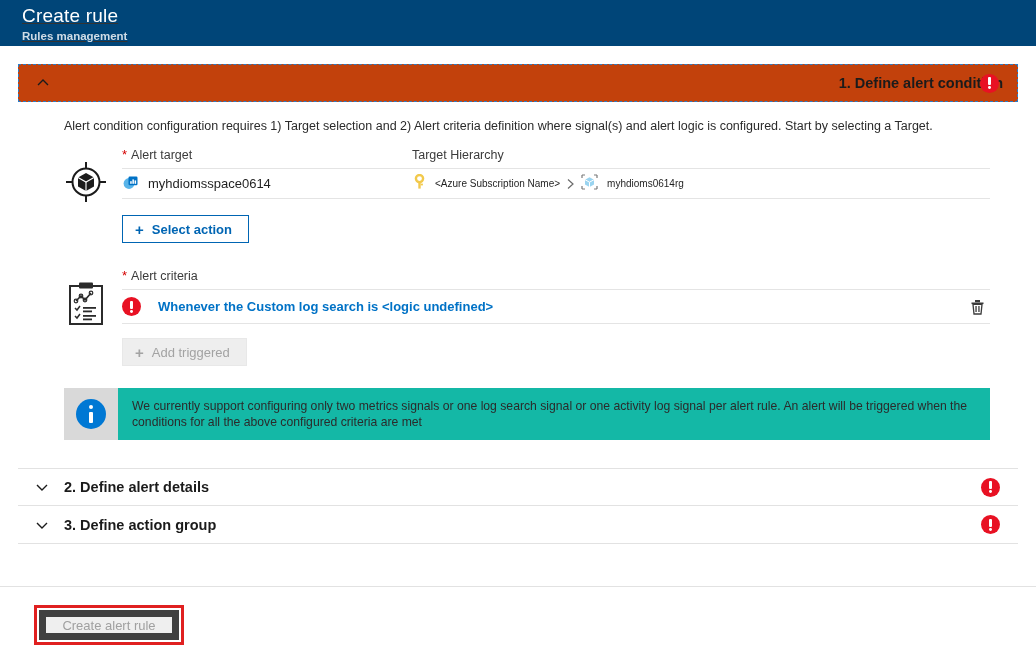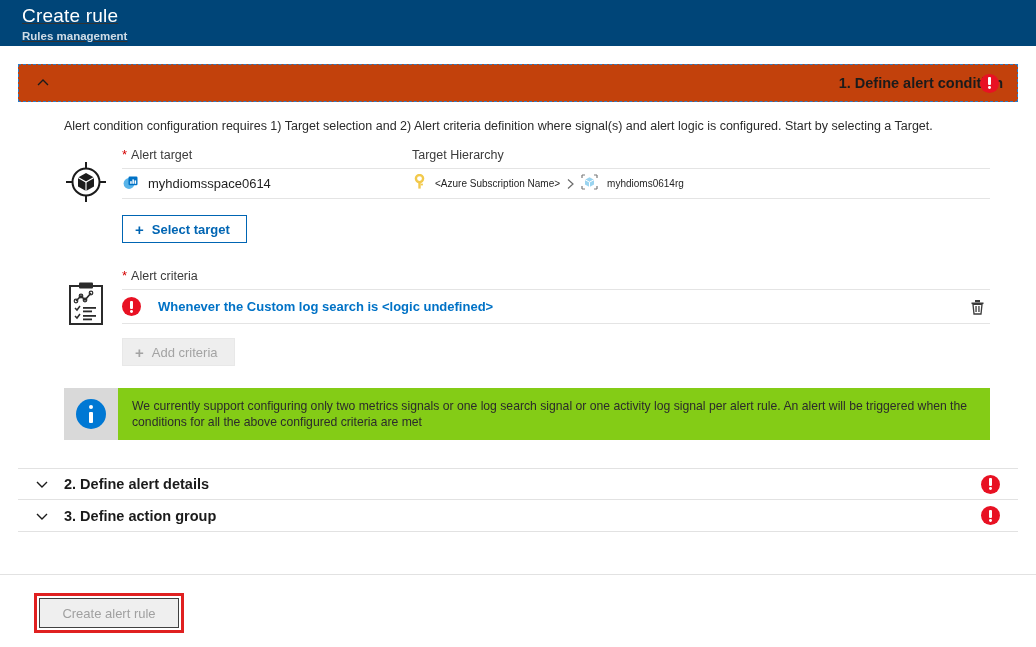--- a/index.html
+++ b/index.html
@@ -50,21 +50,21 @@
     height: 38px;
     background: #c2410c;
     border: 1px dashed #2a7cc7;
     display: flex;
     align-items: center;
     padding: 0 14px 0 16px;
     position: relative;
     justify-content: space-between;
   }
   .section-head-collapsed {
-    height: 32px;
+    height: 38px;
     border-top: 1px solid #e2e2e2;
     border-bottom: 1px solid #e2e2e2;
     display: flex;
     align-items: center;
     padding: 0 14px 0 16px;
     background: #ffffff;
     position: relative;
   }
   .section-head-collapsed + .section-head-collapsed { border-top: none; text-align: right; }
   .chev {
@@ -202,21 +202,21 @@
     margin-left: 17px;
     cursor: pointer;
     text-decoration: none;
   }
   .trash { margin-left: auto; cursor: pointer; display:flex; }
 
   
   .banner {
     margin: 22px 0 0 46px;
     margin-right: 28px;
-    background: #84cc16;
+    background: #14b8a6;
     display: flex;
     min-height: 52px;
     align-items: stretch;
   }
   .banner-iconbox {
     width: 54px; flex: 0 0 54px;
     background: #d9d9d9;
     display: flex; align-items: center; justify-content: center;
   }
   .info-circle {
@@ -246,21 +246,21 @@
   .bottom-sep { border-top: 1px solid #e2e2e2; margin: 0 -18px; }
   .footer { padding: 18px 0 0 16px; }
   .create-wrap {
     display: inline-block;
     border: 3px solid #e02020;
     padding: 2px;
   }
   .btn-create {
     height: 30px;
     min-width: 140px;
-    border: 1px solid #404040;
+    border: 7px solid #404040;
     background: #efefef;
     color: #a0a0a0;
     font-size: 13px;
     font-family: "Liberation Sans", sans-serif;
     display: flex; align-items: center; justify-content: center;
     padding: 0 2px;
   }
 </style>
 </head>
 <body>
@@ -344,21 +344,21 @@
                 <path d="M5 6.7 L9.5 9.2 L14 6.7" fill="none" stroke="#ffffff" stroke-width="1"></path>
                 <line x1="9.5" y1="9.2" x2="9.5" y2="14" stroke="#ffffff" stroke-width="1"></line>
               </svg>
             </span>
             <span class="bc-text">myhdioms0614rg</span>
           </div>
         </div>
 
         <button class="btn-outline">
           <span class="plus">+</span>
-          <span>Select target</span>
+          <span>Select action</span>
         </button>
       </div>
     </div>
 
     <div class="row-block" style="margin-top:26px;">
       <div class="side-icon">
         <svg width="44" height="46" viewBox="0 0 44 46">
           <rect x="6" y="5" width="32" height="38" fill="none" stroke="#2b2b2b" stroke-width="2"></rect>
           <rect x="15" y="1.5" width="14" height="6" rx="1" fill="#2b2b2b"></rect>
           <polyline points="12,20 17,15 21,19 27,12" fill="none" stroke="#2b2b2b" stroke-width="1.6"></polyline>
@@ -392,21 +392,21 @@
               <rect x="6" y="2" width="5" height="2.2" fill="#3b3b3b"></rect>
               <path d="M4 6.4 L13 6.4 L12 16 L5 16 Z" fill="none" stroke="#3b3b3b" stroke-width="1.3"></path>
               <rect x="6.4" y="8" width="1.3" height="6" fill="#3b3b3b"></rect>
               <rect x="9.3" y="8" width="1.3" height="6" fill="#3b3b3b"></rect>
             </svg>
           </span>
         </div>
 
         <button class="btn-disabled">
           <span class="plus">+</span>
-          <span>Add criteria</span>
+          <span>Add triggered</span>
         </button>
       </div>
     </div>
 
     <div class="banner">
       <div class="banner-iconbox">
         <span class="info-circle"></span>
       </div>
       <div class="banner-text">We currently support configuring only two metrics signals or one log search signal or one activity log signal per alert rule. An alert will be triggered when the conditions for all the above configured criteria are met</div>
     </div>

